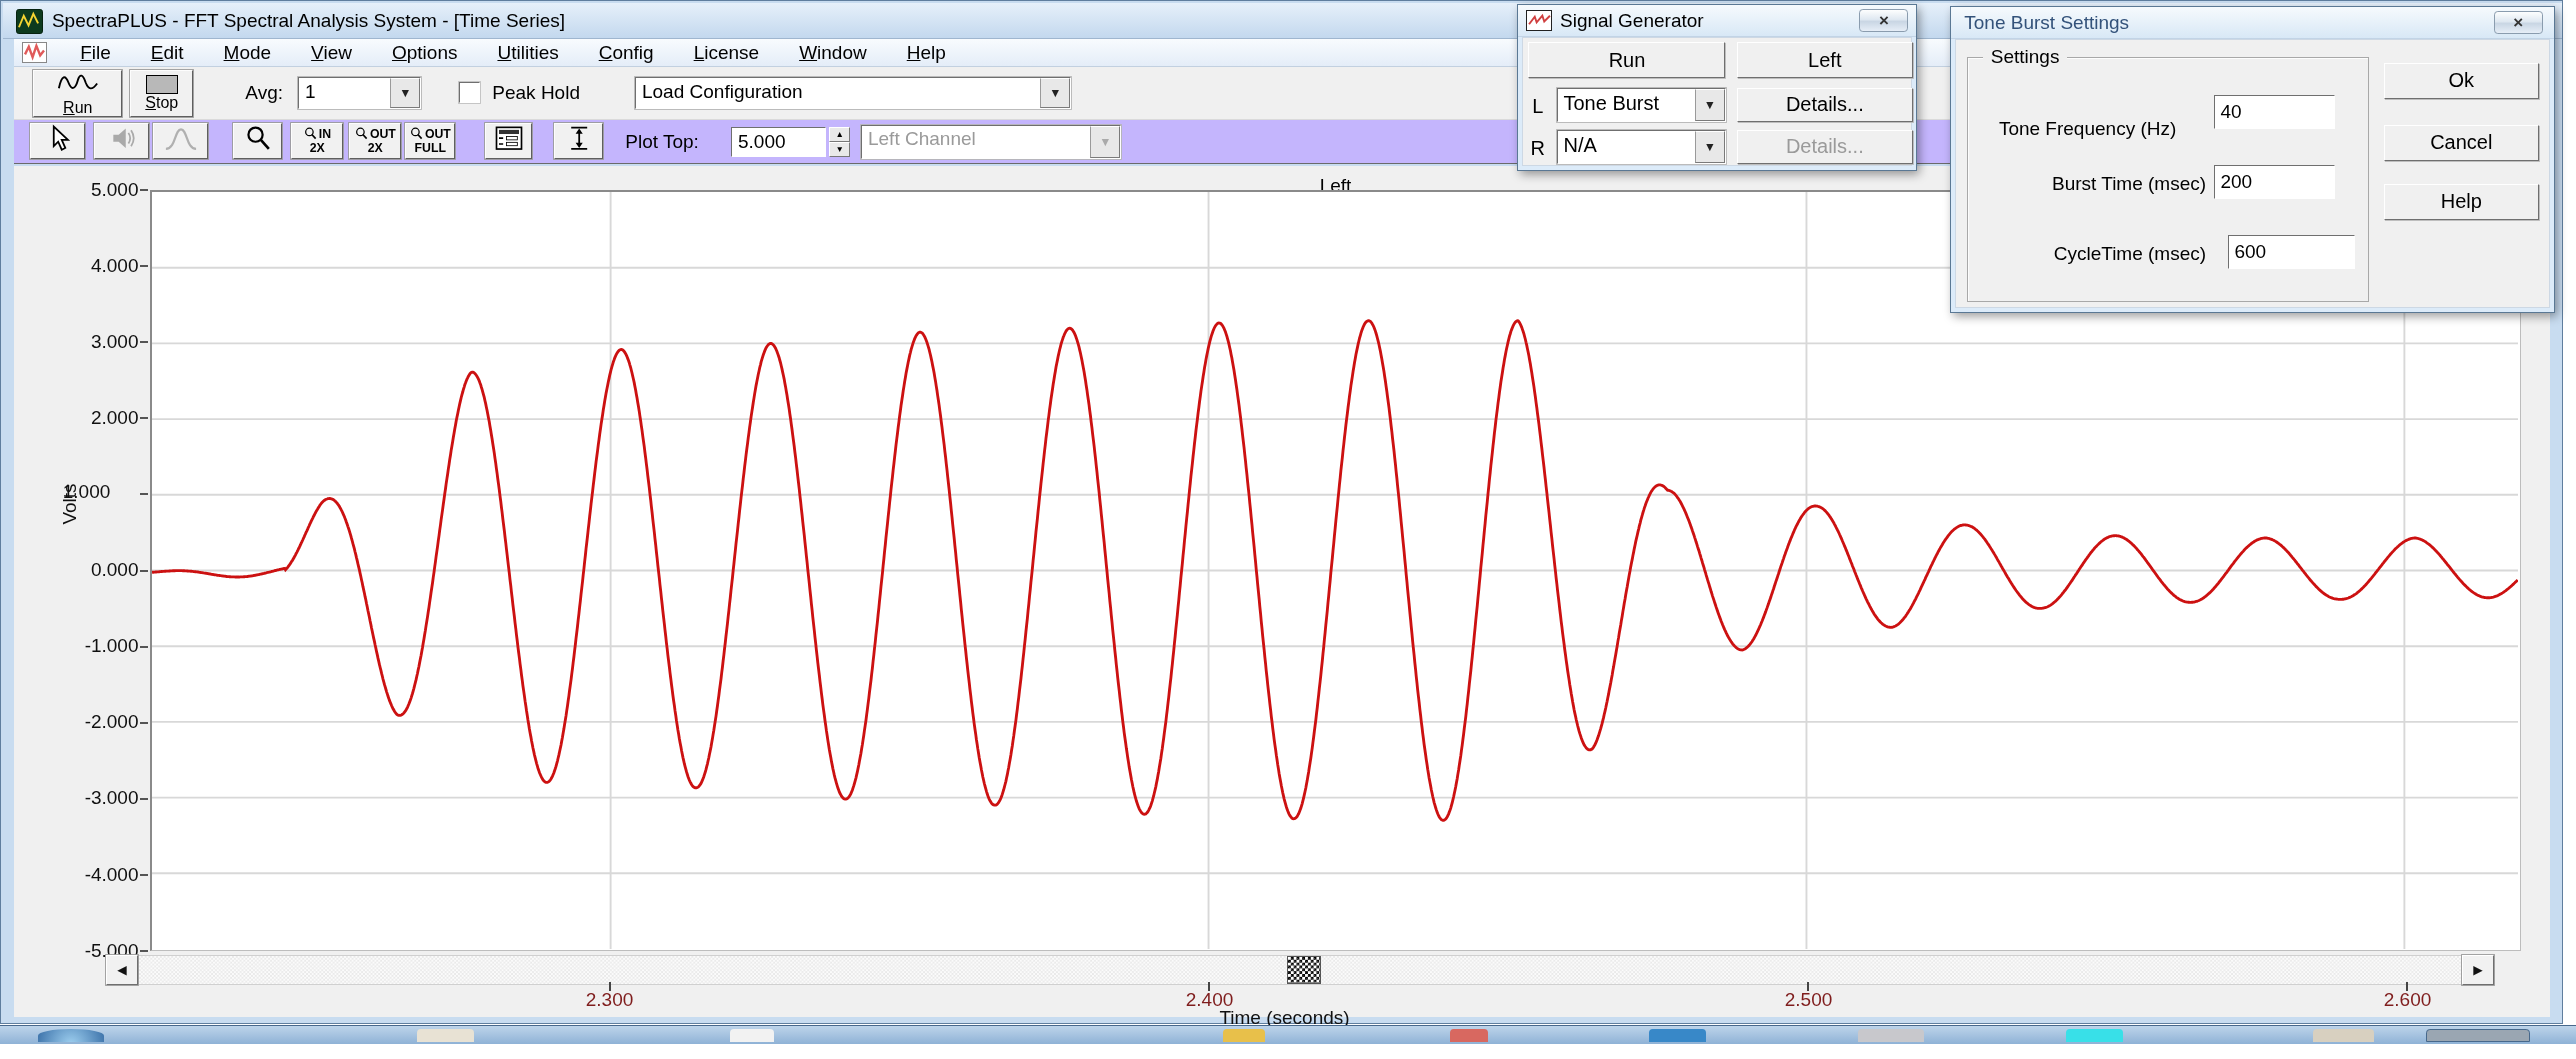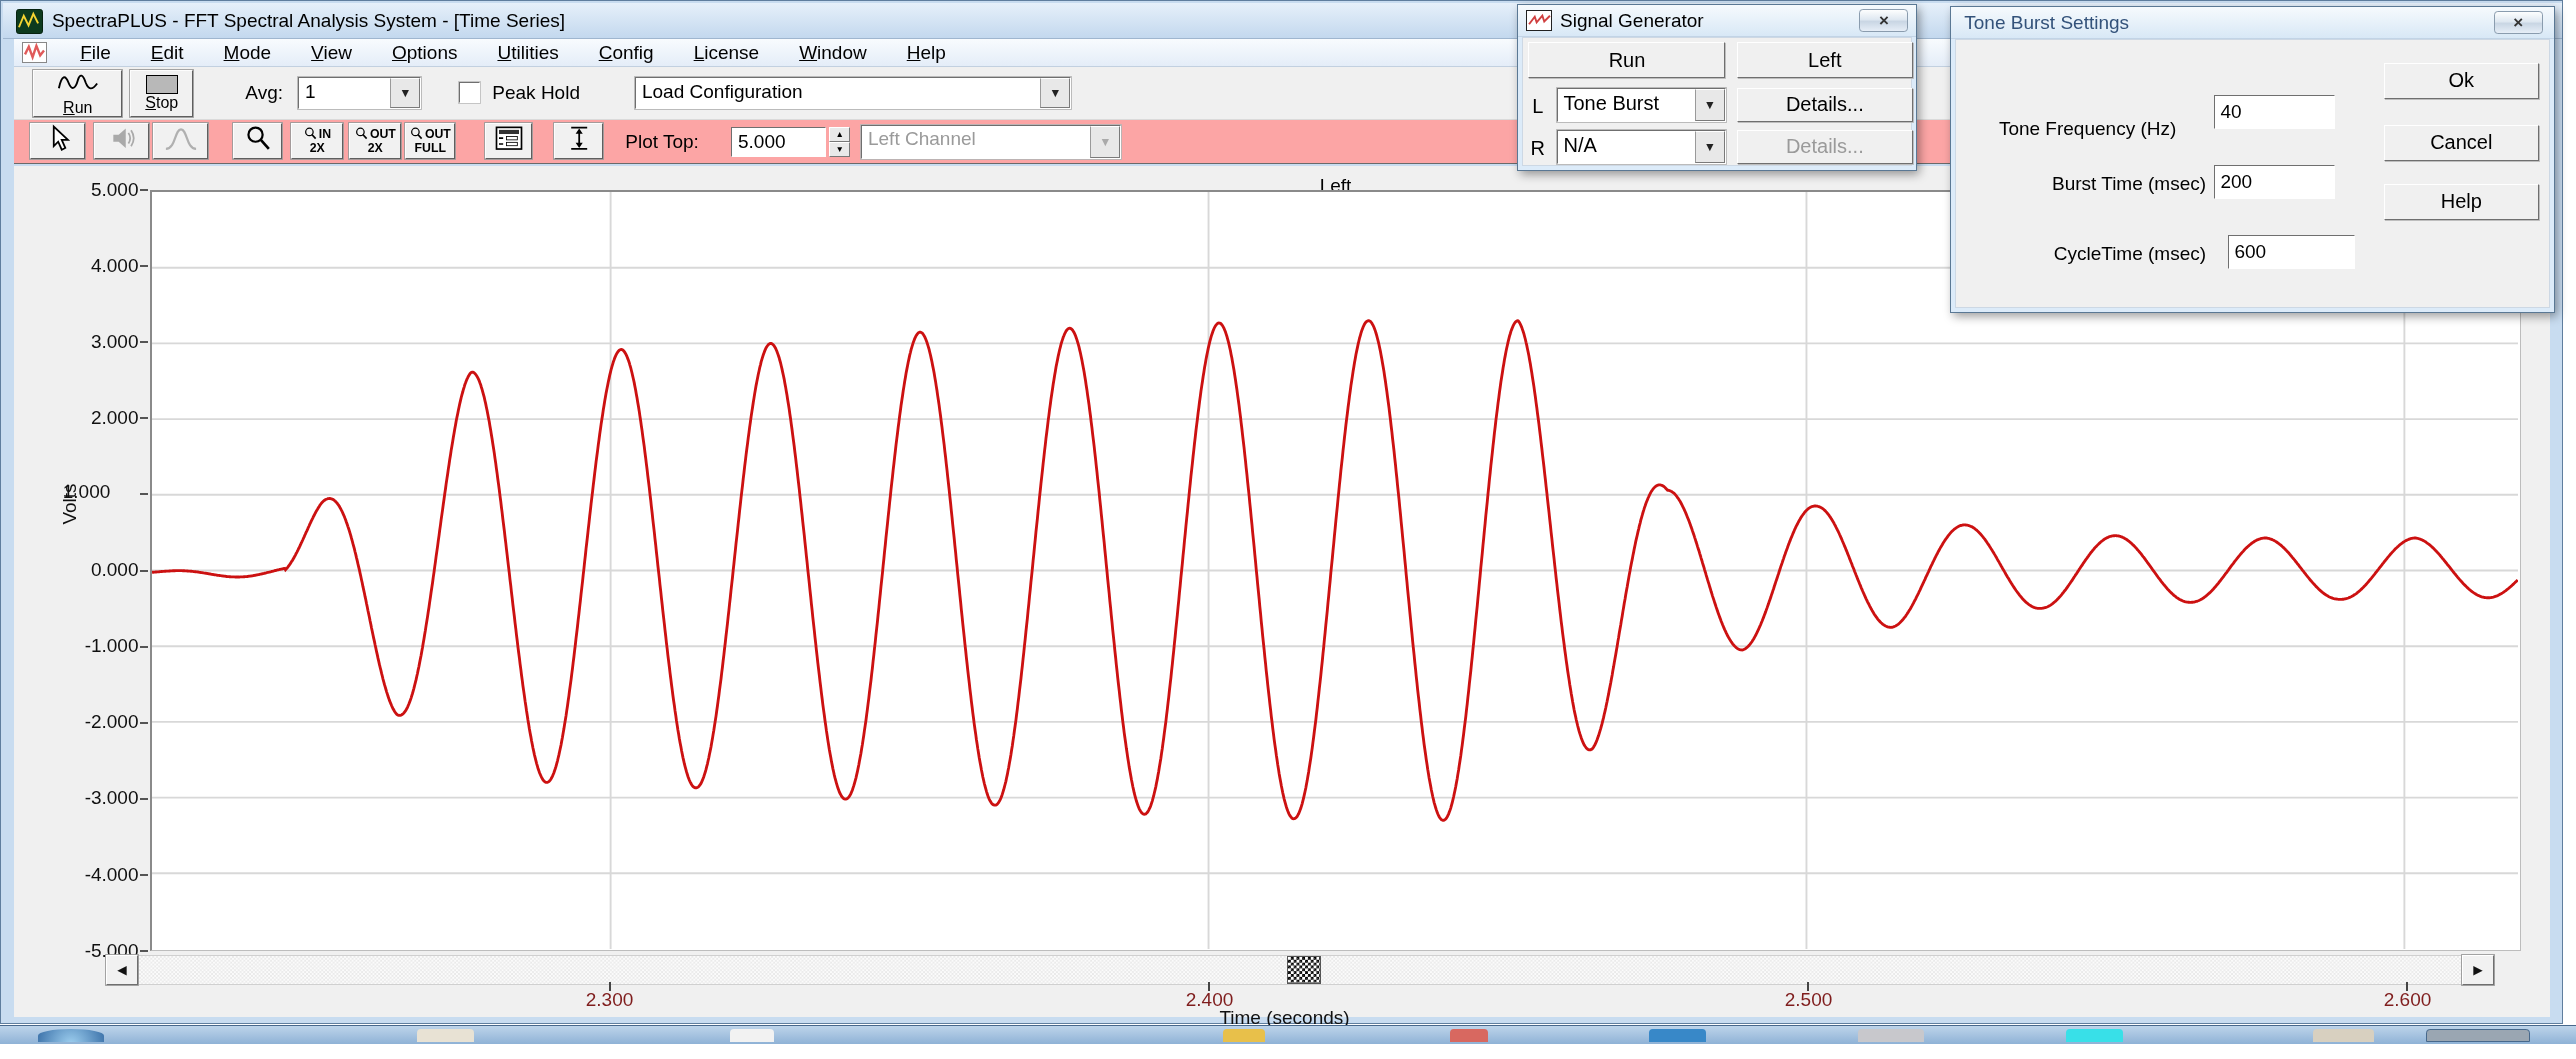--- a/index.html
+++ b/index.html
@@ -13,21 +13,21 @@
   .win-title{left:1.9px;top:1.9px;width:2559px;height:36px;
              background:linear-gradient(#e6f0fa,#c3d8ee);border-bottom:0.9px solid #9fb6cf;}
   .win-title-text{position:absolute;left:49px;top:0;line-height:36px;font-size:19px;color:#000;white-space:nowrap;}
   .app-icon{position:absolute;left:13.3px;top:5.7px;width:26.5px;height:25px;background:#0d3a1e;border:0.9px solid #06220f;border-radius:2.8px;}
   .menu-bar{left:13.3px;top:38px;width:2536px;height:28.4px;background:linear-gradient(#f8fbfe,#e4edf8);
             border-bottom:0.9px solid #c2d0e0;display:flex;align-items:center;}
   .doc-icon{width:25px;height:21px;background:#fff;border:0.9px solid #888;margin:0 13.3px 0 7.6px;position:relative;}
   .menu-item{display:inline-block;padding:0 20px;font-size:19px;cursor:default;}
   .menu-item::first-letter{text-decoration:underline;}
   .tb1{left:13.3px;top:66px;width:2536px;height:53px;background:#f0f0f0;border-bottom:0.9px solid #dadada;}
-  .tb2{left:13.3px;top:119px;width:2536px;height:44px;background:#fca5a5;border-bottom:1.9px solid #6a6a6a;padding-left:48px;}
+  .tb2{left:13.3px;top:119px;width:2536px;height:44px;background:#c4b5fd;border-bottom:1.9px solid #6a6a6a;padding-left:48px;}
   .content{left:13.3px;top:165px;width:2536px;height:851px;background:#f0f0f0;}
   .tbtn{position:absolute;background:#f1f1f1;border:1.9px solid;border-color:#fdfdfd #5f5f5f #5f5f5f #fdfdfd;
         box-shadow:0 0 0 0.9px #9b9b9b;display:flex;flex-direction:column;align-items:center;justify-content:center;}
   .tbtn .lbl{font-size:16px;line-height:17px;}
   .tbtn .lbl::first-letter{text-decoration:underline;}
   .combo{position:absolute;display:flex;background:#fff;border:1.9px solid;border-color:#6f6f6f #ffffff #ffffff #6f6f6f;box-shadow:0 0 0 0.9px #b5b5b5;}
   .combo .ctext{flex:1;padding:2.8px 5.7px;font-size:19px;white-space:nowrap;overflow:hidden;background:#fff;}
   .combo .cbtn{width:30px;background:#e8e8e8;border-left:0.9px solid #9a9a9a;display:flex;align-items:center;justify-content:center;
                font-size:12.3px;color:#222;border-top:0.9px solid #fff;border-right:0.9px solid #7a7a7a;border-bottom:0.9px solid #7a7a7a;}
   .combo.disabled .ctext{color:#9a9a9a;}
@@ -336,20 +336,23 @@
   </div>
 
   <div class="dlg" style="left:1950px;top:5.7px;width:605px;height:307px;">
     <div class="dlg-title">
       <span class="dlg-title-text plain" style="color:#33527a;">Tone Burst Settings</span>
       <span class="dlg-close" style="right:11.4px;">
           <span>×</span>
         </span>
     </div>
     <div class="dlg-body">
+      <div class="grp" style="left:11.4px;top:17px;width:402px;height:245px;">
+        <span class="grp-lbl">Settings</span>
+      </div>
       <span class="flabel" style="left:13.3px;top:78px;text-align:center;">Tone Frequency (Hz)</span>
       <input class="field" style="left: 258px; top: 55px; width: 121px; height: 34px;" value="40">
 
       <span class="flabel" style="left:13.3px;top:133px;">Burst Time (msec)</span>
       <input class="field" style="left: 258px; top: 125px; width: 121px; height: 34px;" value="200">
 
       <span class="flabel" style="left:13.3px;top:203px;">CycleTime (msec)</span>
       <input class="field" style="left: 272px; top: 195px; width: 127px; height: 34px;" value="600">
 
       <div class="pbtn" style="left:428px;top:23px;width:155px;height:36px;">

